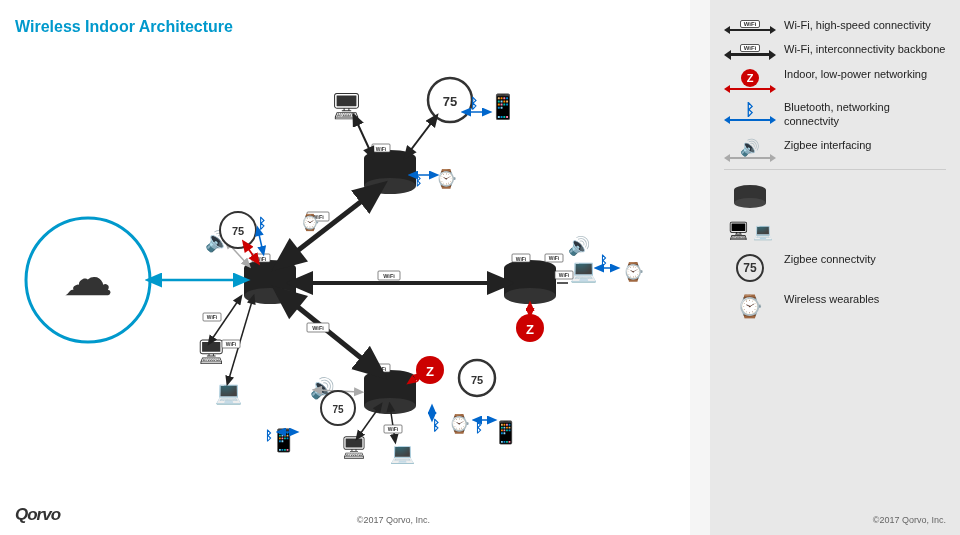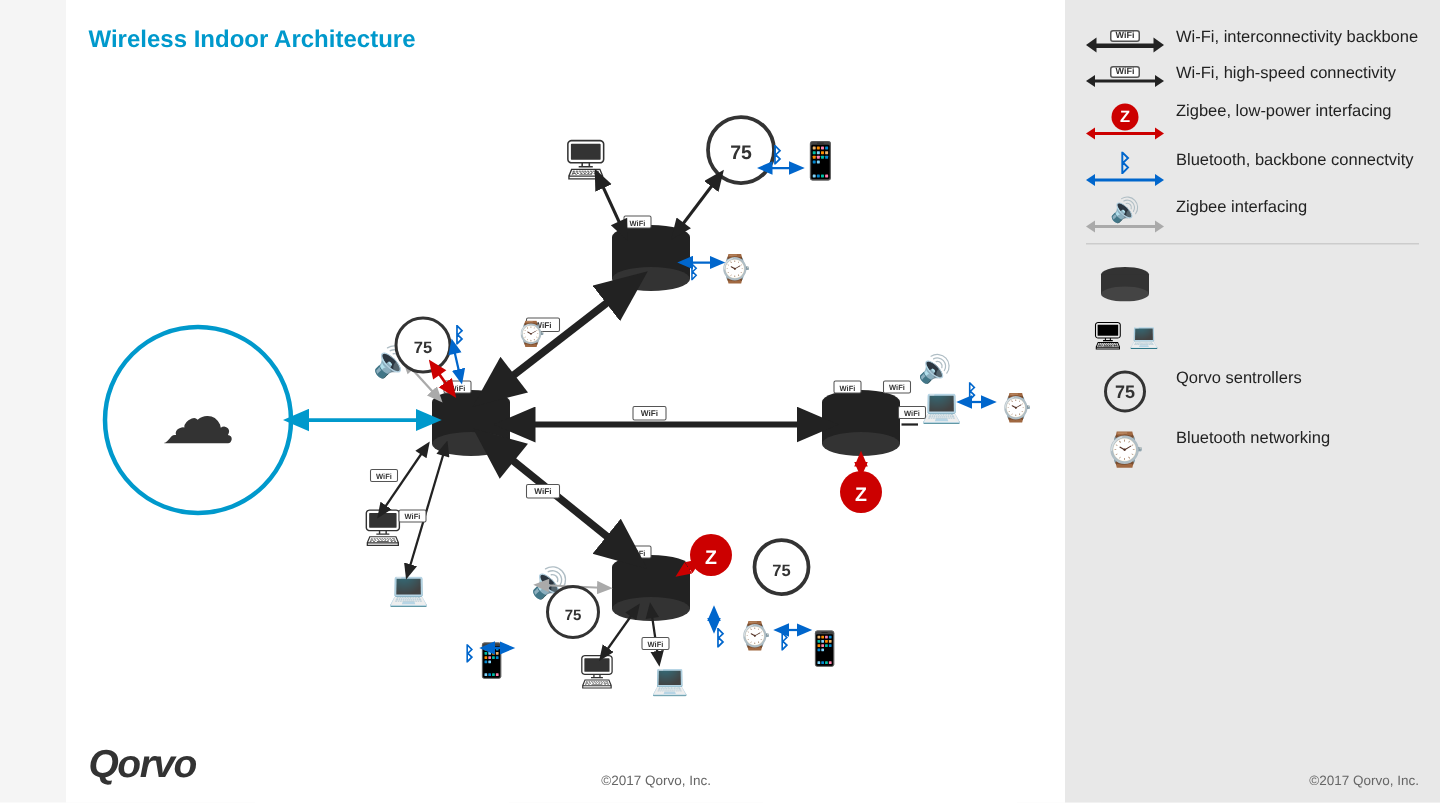--- a/index.html
+++ b/index.html
@@ -11,21 +11,20 @@
       overflow: hidden;
       position: relative;
     }
 
     .main-area {
       position: absolute;
       left: 0; top: 0;
       width: 690px;
       height: 535px;
       background: #fff;
-      margin-left: 44px;
     }
 
     .legend-panel {
       position: absolute;
       right: 0; top: 0;
       width: 250px;
       height: 535px;
       background: #e8e8e8;
       padding: 18px 14px;
     }
@@ -72,21 +71,21 @@
       width: 710px;
       height: 480px;
       pointer-events: none;
     }
 
     
     .logo {
       position: absolute;
       bottom: 10px;
       left: 15px;
-      font-size: 26px;
+      font-size: 17px;
       font-weight: bold;
       color: #333;
       font-style: italic;
       letter-spacing: -1px;
     }
     .copyright {
       position: absolute;
       bottom: 10px;
       right: 260px;
       font-size: 9px;
@@ -273,81 +272,81 @@
     <text x="554" y="260" text-anchor="middle" font-size="5" font-weight="bold" fill="#333">WiFi</text>
 
   </svg>
 
   <div class="logo">Qorvo</div>
 
   <div class="copyright">©2017 Qorvo, Inc.</div>
 </div>
 
 <div class="legend-panel">
+
+  <div class="legend-item">
+    <div class="legend-icon-box">
+      <div style="display:flex;flex-direction:column;align-items:center;gap:1px;">
+        <div style="background:#fff;border:1.5px solid #555;border-radius:2px;font-size:6px;font-weight:bold;padding:0 3px;color:#333;">WiFi</div>
+        <div style="position:relative;display:flex;align-items:center;">
+          <div style="width:40px;height:2px;background:#222;position:relative;">
+            <div style="position:absolute;left:-6px;top:50%;transform:translateY(-50%);border-top:4px solid transparent;border-bottom:4px solid transparent;border-right:6px solid #222;"></div>
+            <div style="position:absolute;right:-6px;top:50%;transform:translateY(-50%);border-top:4px solid transparent;border-bottom:4px solid transparent;border-left:6px solid #222;"></div>
+          </div>
+        </div>
+      </div>
+    </div>
+    <div class="legend-text">Wi-Fi, high-speed connectivity</div>
+  </div>
 
   <div class="legend-item">
     <div class="legend-icon-box">
       <div style="display:flex;flex-direction:column;align-items:center;gap:1px;">
         <div style="background:#fff;border:1.5px solid #555;border-radius:2px;font-size:6px;font-weight:bold;padding:0 3px;color:#333;">WiFi</div>
         <div style="position:relative;display:flex;align-items:center;">
           <div style="width:40px;height:2.5px;background:#222;position:relative;">
             <div style="position:absolute;left:-6px;top:50%;transform:translateY(-50%);border-top:5px solid transparent;border-bottom:5px solid transparent;border-right:7px solid #222;"></div>
             <div style="position:absolute;right:-6px;top:50%;transform:translateY(-50%);border-top:5px solid transparent;border-bottom:5px solid transparent;border-left:7px solid #222;"></div>
           </div>
         </div>
       </div>
     </div>
     <div class="legend-text">Wi-Fi, interconnectivity backbone</div>
   </div>
 
   <div class="legend-item">
     <div class="legend-icon-box">
       <div style="display:flex;flex-direction:column;align-items:center;gap:1px;">
-        <div style="background:#fff;border:1.5px solid #555;border-radius:2px;font-size:6px;font-weight:bold;padding:0 3px;color:#333;">WiFi</div>
-        <div style="position:relative;display:flex;align-items:center;">
-          <div style="width:40px;height:2px;background:#222;position:relative;">
-            <div style="position:absolute;left:-6px;top:50%;transform:translateY(-50%);border-top:4px solid transparent;border-bottom:4px solid transparent;border-right:6px solid #222;"></div>
-            <div style="position:absolute;right:-6px;top:50%;transform:translateY(-50%);border-top:4px solid transparent;border-bottom:4px solid transparent;border-left:6px solid #222;"></div>
-          </div>
-        </div>
-      </div>
-    </div>
-    <div class="legend-text">Wi-Fi, high-speed connectivity</div>
-  </div>
-
-  <div class="legend-item">
-    <div class="legend-icon-box">
-      <div style="display:flex;flex-direction:column;align-items:center;gap:1px;">
         <div style="background:#cc0000;border-radius:50%;width:18px;height:18px;display:flex;align-items:center;justify-content:center;">
           <span style="color:white;font-size:11px;font-weight:bold;">Z</span>
         </div>
         <div style="position:relative;display:flex;align-items:center;">
           <div style="width:40px;height:2px;background:#cc0000;position:relative;">
             <div style="position:absolute;left:-6px;top:50%;transform:translateY(-50%);border-top:4px solid transparent;border-bottom:4px solid transparent;border-right:6px solid #cc0000;"></div>
             <div style="position:absolute;right:-6px;top:50%;transform:translateY(-50%);border-top:4px solid transparent;border-bottom:4px solid transparent;border-left:6px solid #cc0000;"></div>
           </div>
         </div>
       </div>
     </div>
-    <div class="legend-text">Zigbee, low-power interfacing</div>
+    <div class="legend-text">Indoor, low-power networking</div>
   </div>
 
   <div class="legend-item">
     <div class="legend-icon-box">
       <div style="display:flex;flex-direction:column;align-items:center;gap:1px;">
         <div style="color:#0066cc;font-size:16px;font-weight:bold;line-height:1;">ᛒ</div>
         <div style="position:relative;display:flex;align-items:center;">
           <div style="width:40px;height:2px;background:#0066cc;position:relative;">
             <div style="position:absolute;left:-6px;top:50%;transform:translateY(-50%);border-top:4px solid transparent;border-bottom:4px solid transparent;border-right:6px solid #0066cc;"></div>
             <div style="position:absolute;right:-6px;top:50%;transform:translateY(-50%);border-top:4px solid transparent;border-bottom:4px solid transparent;border-left:6px solid #0066cc;"></div>
           </div>
         </div>
       </div>
     </div>
-    <div class="legend-text">Bluetooth, backbone connectvity</div>
+    <div class="legend-text">Bluetooth, networking connectvity</div>
   </div>
 
   <div class="legend-item">
     <div class="legend-icon-box">
       <div style="display:flex;flex-direction:column;align-items:center;gap:1px;">
         <div style="color:#aaa;font-size:16px;line-height:1;">🔊</div>
         <div style="position:relative;display:flex;align-items:center;">
           <div style="width:40px;height:2px;background:#aaa;position:relative;">
             <div style="position:absolute;left:-6px;top:50%;transform:translateY(-50%);border-top:4px solid transparent;border-bottom:4px solid transparent;border-right:6px solid #aaa;"></div>
             <div style="position:absolute;right:-6px;top:50%;transform:translateY(-50%);border-top:4px solid transparent;border-bottom:4px solid transparent;border-left:6px solid #aaa;"></div>
@@ -378,24 +377,24 @@
       </div>
     </div>
   </div>
 
   <div class="legend-item">
     <div class="legend-icon-box">
       <div style="border:2.5px solid #333;border-radius:50%;width:28px;height:28px;display:flex;align-items:center;justify-content:center;">
         <span style="font-size:12px;font-weight:bold;color:#333;">75</span>
       </div>
     </div>
-    <div class="legend-text">Qorvo sentrollers</div>
+    <div class="legend-text">Zigbee connectvity</div>
   </div>
 
   <div class="legend-item">
     <div class="legend-icon-box">
       <span style="font-size:22px;">⌚</span>
     </div>
-    <div class="legend-text">Bluetooth networking</div>
+    <div class="legend-text">Wireless wearables</div>
   </div>
 
   <div style="position:absolute;bottom:10px;right:14px;font-size:9px;color:#666;">©2017 Qorvo, Inc.</div>
 </div>
 
 </body></html>

